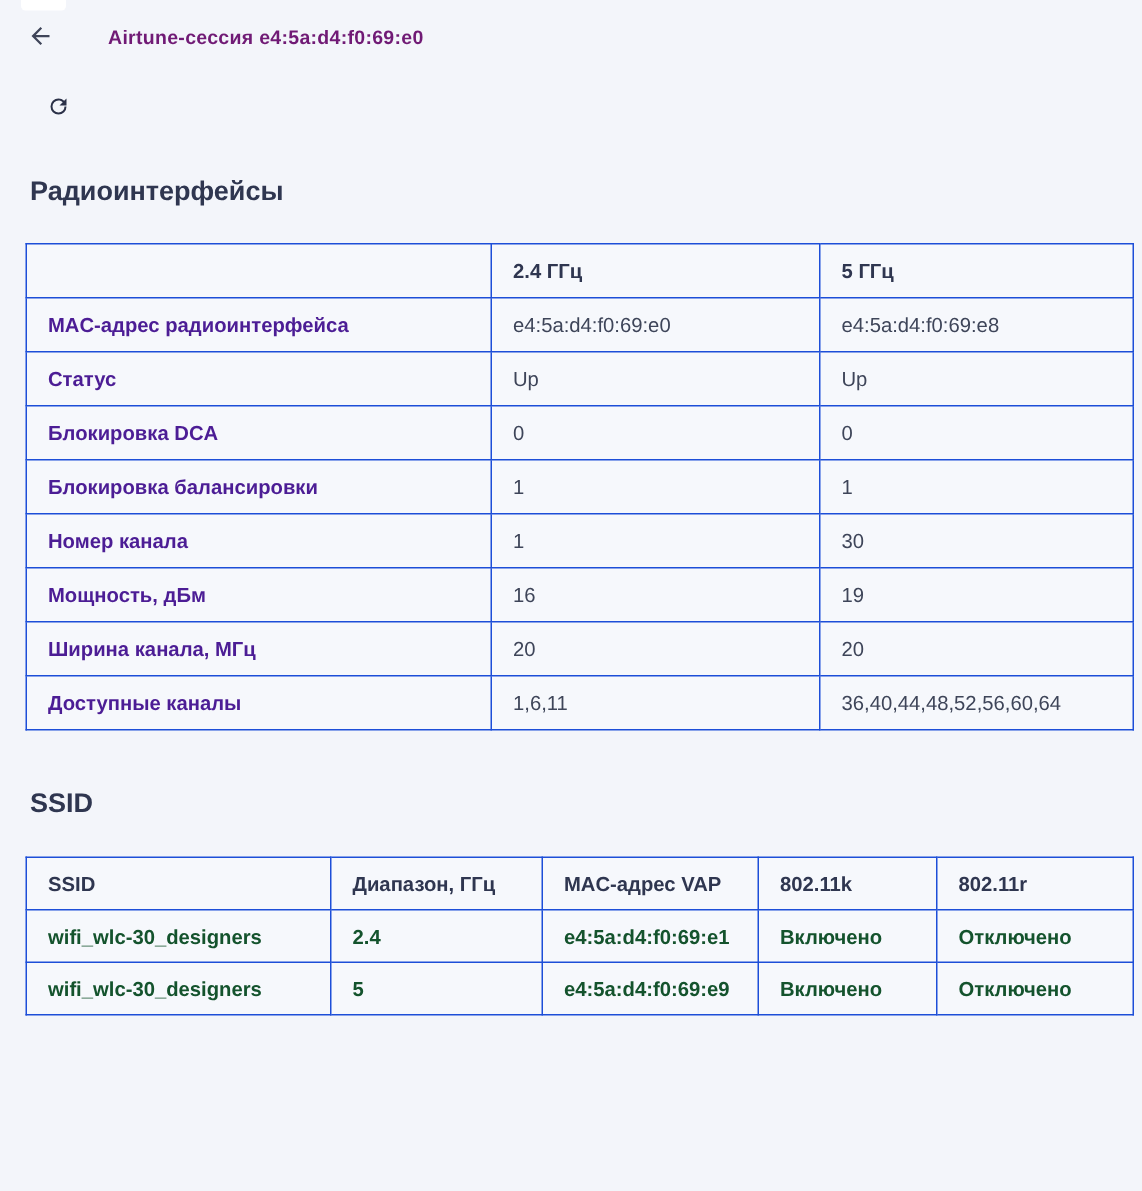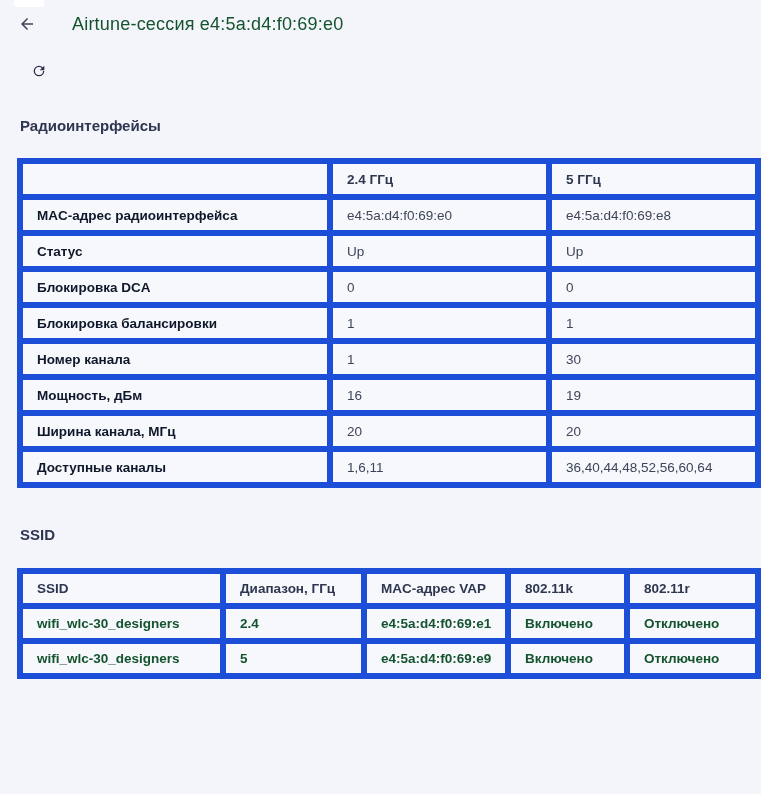--- a/index.html
+++ b/index.html
@@ -25,53 +25,53 @@
     height: 38px;
   }
   .icon-btn {
     background: none; border: none; cursor: pointer;
     display: inline-flex; align-items: center; justify-content: center;
     padding: 0;
   }
   .back-btn { width: 22px; height: 22px; }
   .back-btn svg { width: 18px; height: 18px; fill: #3f4559; }
   .page-title {
-    font-size: 18px; font-weight: 400; color: #14532d;
+    font-size: 13px; font-weight: 700; color: #701a75;
     margin-left: 34px; letter-spacing: 0.2px;
   }
 
   .refresh-row { margin: 24px 0 0 30px; height: 18px; }
   .refresh-btn { width: 18px; height: 18px; }
   .refresh-btn svg { width: 16px; height: 16px; fill: #2b3148; }
 
   .section-title {
-    font-size: 15px; font-weight: 700; color: #2f3650;
+    font-size: 18px; font-weight: 700; color: #2f3650;
     margin: 38px 0 0 20px;
   }
   .section-title.first { margin-top: 37px; }
 
   table {
     border-collapse: collapse;
     table-layout: fixed;
     width: 738px;
     margin: 24px 0 0 17px;
     background: #f6f8fc;
   }
   th, td {
-    border: 6px solid #1d4ed8;
+    border: 1px solid #1d4ed8;
     height: 36px;
     padding: 0 14px;
     font-size: 13.5px;
     text-align: left;
     vertical-align: middle;
     white-space: nowrap;
     overflow: hidden;
   }
   th { font-weight: 700; color: #2f3650; }
-  td.label-cell { font-weight: 700; color: #0f172a; }
+  td.label-cell { font-weight: 700; color: #4c1d95; }
   td.value-cell { font-weight: 400; color: #3e4559; }
   .ssid-table td { font-weight: 700; color: #14532d; }
   .ssid-table { margin-top: 25px; }
   .ssid-table th, .ssid-table td { height: 35px; }
 </style>
 </head>
 <body>
 
 <div class="page">
 

